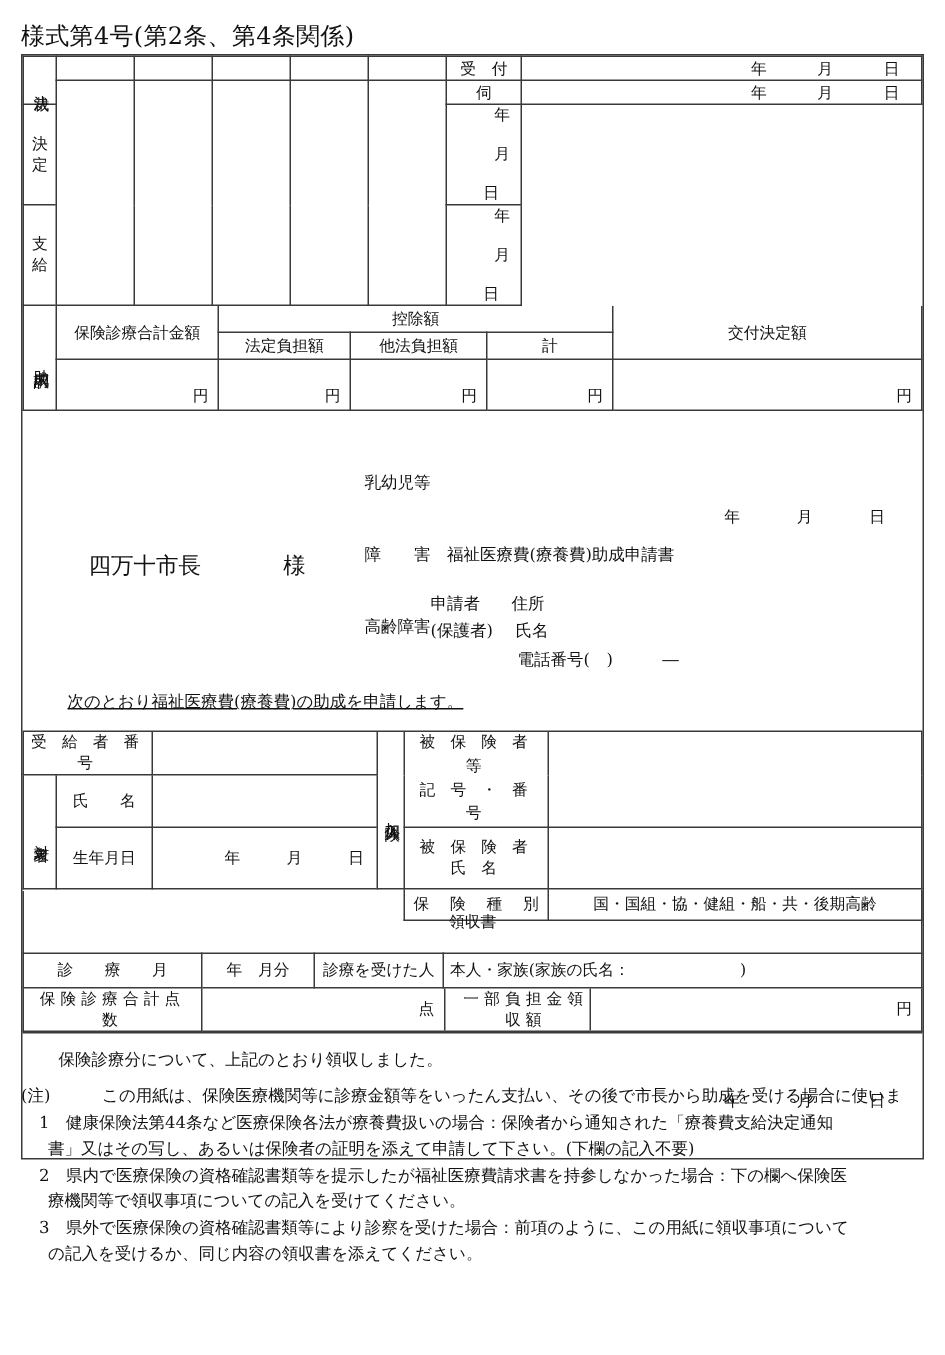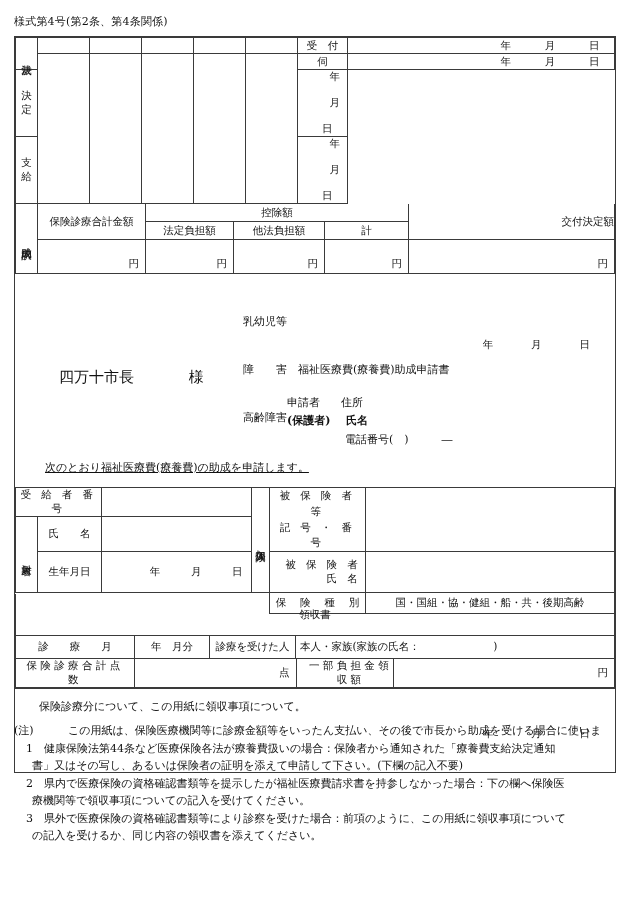--- a/index.html
+++ b/index.html
@@ -6,21 +6,21 @@
   body{
     width:630px;height:903px;
     font-family:"DejaVu Serif","Liberation Serif",serif;
     color:#111;
     font-size:10.5px;
     -webkit-font-smoothing:antialiased;
   }
   .page{position:relative;width:630px;height:903px;box-sizing:border-box;padding:0;}
 
   
-  .ttl{position:absolute;left:14px;top:14px;font-size:11px;letter-spacing:.2px;}
+  .ttl{position:absolute;left:14px;top:14px;font-size:16px;letter-spacing:.2px;}
 
   table{border-collapse:collapse;table-layout:fixed;}
   td{border:1px solid #3a3a3a;padding:0;vertical-align:middle;font-size:10.5px;}
   .c{text-align:center;}
   .r{text-align:right;}
   .l{text-align:left;}
 
   
   .sp{letter-spacing:.32em;}
   .pad4{padding-left:4px;padding-right:4px;}
@@ -44,21 +44,21 @@
   .ymd{letter-spacing:.1em;}
   .appr-val{height:15px;}
 
   
   .mid{position:relative;height:213px;border-bottom:1px solid #3a3a3a;}
   .mid-title{position:absolute;left:228px;top:8px;line-height:1.45;font-size:11px;white-space:pre;}
   .mid-date{position:absolute;right:24px;top:64px;letter-spacing:.1em;}
   .mid-mayor{position:absolute;left:44px;top:94px;font-size:15px;}
   .mid-mayor .sama{margin-left:50px;}
   .mid-appl{position:absolute;left:272px;top:120px;line-height:1.6;font-size:11px;}
-  .mid-appl .row2{margin-left:0;font-weight:bold;}
+  .mid-appl .row2{margin-left:0;}
   .mid-tel{position:absolute;left:330px;top:158px;font-size:11px;}
   .mid-note{position:absolute;left:30px;top:186px;font-size:11px;text-decoration:underline;}
 
   
   .rec{position:relative;height:83px;}
   .rec-line{position:absolute;left:24px;top:10px;font-size:11px;}
   .rec-date{position:absolute;right:24px;top:38px;letter-spacing:.1em;}
   .rec-org{position:absolute;left:246px;top:58px;font-size:11px;}
 
   
@@ -159,21 +159,21 @@
           <col style="width:84px">
         <col style="width:auto">
       </colgroup>
       <tbody>
           <tr>
         <td rowspan="3" class="c" style="border-top:none;">
           <span class="vert">助成内訳</span>
         </td>
         <td rowspan="2" class="c" style="border-top:none;height:17px;">保険診療合計金額</td>
         <td colspan="3" class="c" style="border-top:none;height:17px;">控除額</td>
-        <td rowspan="2" class="c" style="border-top:none;text-align:right;">交付決定額</td>
+        <td rowspan="2" class="c" style="border-top:none;">交付決定額</td>
       </tr>
       <tr>
         <td class="c" style="height:17px;">法定負担額</td>
         <td class="c" style="height:17px;">他法負担額</td>
         <td class="c" style="height:17px;">計</td>
       </tr>
       <tr>
         <td class="r pad6" style="height:31px;vertical-align:bottom;padding-bottom:2px;"><span>円</span></td>
         <td class="r pad6" style="height:31px;vertical-align:bottom;padding-bottom:2px;"><span>円</span></td>
         <td class="r pad6" style="height:31px;vertical-align:bottom;padding-bottom:2px;"><span>円</span></td>
@@ -253,21 +253,21 @@
       <tr>
         <td class="c pad4" style="height:40px;">生年月日</td>
         <td class="c">
           <span style="display:inline-block;width:36px"></span>
           <span>年</span>
           <span style="display:inline-block;width:24px"></span>
           <span>月</span>
           <span style="display:inline-block;width:24px"></span>
           <span>日</span>
         </td>
-        <td class="c pad4" style="height:20px;text-align:right;"><span class="sp">被 保 険 者 氏 名</span></td>
+        <td class="c pad4" style="height:20px;"><span class="sp">被 保 険 者 氏 名</span></td>
         <td></td>
       </tr>
       <tr>
         <td colspan="3" style="border:none;height:0;padding:0;"></td>
         <td style="border:none;height:0;padding:0;"></td>
         <td class="c pad4" style="height:20px;">保 　険 　種 　別</td>
         <td class="c">国・国組・協・健組・船・共・後期高齢</td>
       </tr>
     </tbody>
       </table>
@@ -314,21 +314,21 @@
               <td class="r pad6" style="border:none;"><span>円</span></td>
             </tr>
           </tbody>
               </table>
         </td>
       </tr>
     </tbody>
       </table>
 
     <div class="rec" style="border-top:1px solid #3a3a3a;">
-      <div class="rec-line">保険診療分について、この用紙に領収事項について。</div>
+      <div class="rec-line">保険診療分について、上記のとおり領収しました。</div>
       <div class="rec-date">
         <span>年</span>
         <span style="display:inline-block;width:28px"></span>
         <span>月</span>
         <span style="display:inline-block;width:28px"></span>
         <span>日</span>
       </div>
     </div>
 
   </div>

